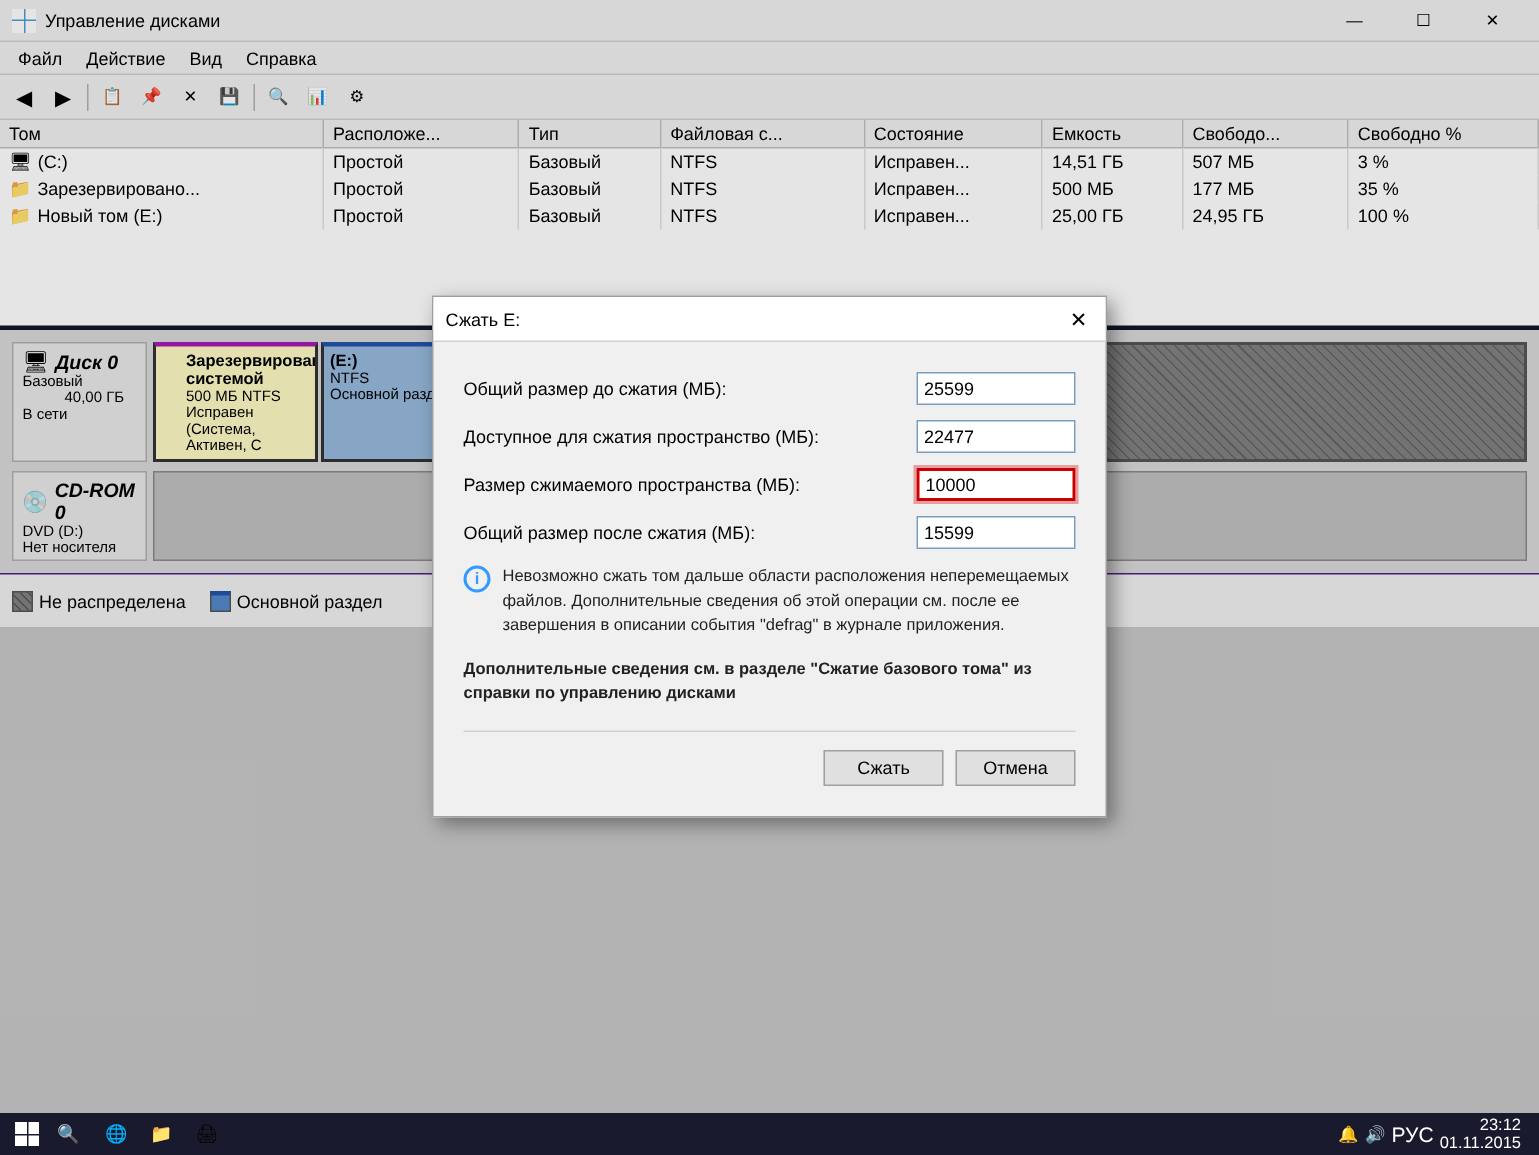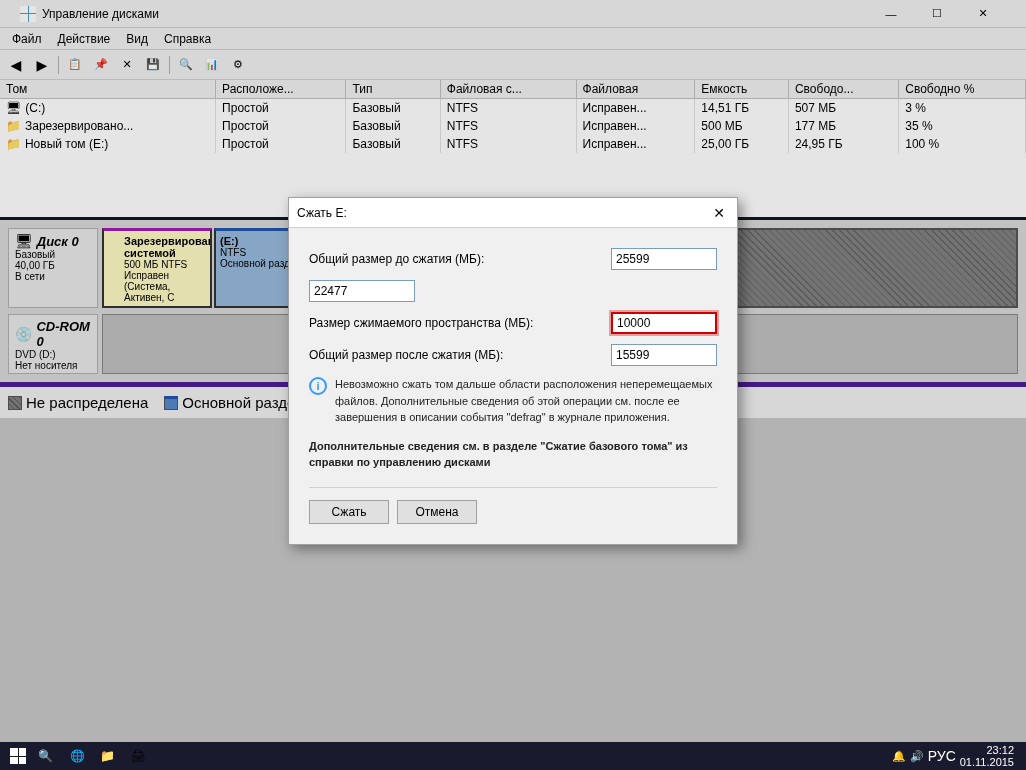--- a/index.html
+++ b/index.html
@@ -12,21 +12,21 @@
       overflow: hidden;
       position: relative;
     }
 
     
     .title-bar {
       background: #f0f0f0;
       height: 28px;
       display: flex;
       align-items: center;
-      padding: 0 20px;
+      padding: 0 8px;
       border-bottom: 1px solid #d0d0d0;
     }
     .title-bar-icon {
       width: 16px;
       height: 16px;
       margin-right: 6px;
       background: #4a9fd5;
       border-radius: 2px;
       display: flex; align-items: center; justify-content: center;
     }
@@ -171,26 +171,26 @@
       border-top: 3px solid #2255aa;
       flex: 1;
     }
     .partition-name { font-weight: bold; font-size: 11px; }
     .partition-info { font-size: 10px; }
 
     
     .status-bar {
       height: 36px;
       background: #f0f0f0;
-      border-top: 5px solid #4c1d95;
+      border-top: 1px solid #4c1d95;
       display: flex;
       align-items: center;
       padding: 0 8px;
       gap: 16px;
-      font-size: 15px;
+      font-size: 12px;
     }
     .legend-item {
       display: flex;
       align-items: center;
       gap: 4px;
     }
     .legend-box {
       width: 14px;
       height: 14px;
       border: 1px solid #555;
@@ -329,21 +329,21 @@
     .help-text {
       font-size: 11px;
       color: #222;
       margin-bottom: 16px;
       line-height: 1.5;
       font-weight: bold;
     }
 
     .dialog-buttons {
       display: flex;
-      justify-content: flex-start;
+      justify-content: flex-end;
       gap: 8px;
       padding-top: 4px;
       border-top: 1px solid #d0d0d0;
       padding-top: 12px;
     }
     .dialog-btn {
       width: 80px;
       height: 24px;
       background: #e0e0e0;
       border: 1px solid #a0a0a0;
@@ -409,21 +409,21 @@
 </div>
 
 <div class="disk-table">
   <table>
     <thead>
       <tr>
         <th>Том</th>
         <th>Расположе...</th>
         <th>Тип</th>
         <th>Файловая с...</th>
-        <th>Файловая</th>
+        <th>Состояние</th>
         <th>Емкость</th>
         <th>Свободо...</th>
         <th>Свободно %</th>
       </tr>
     </thead>
     <tbody id="disk-table-body">
     <tr>
       <td><span class="disk-icon">🖥</span>(C:)</td>
       <td>Простой</td>
       <td>Базовый</td>
@@ -459,21 +459,21 @@
 
 <div class="disk-graphics">
 
   <div class="disk-row">
     <div class="disk-label">
       <div style="display:flex;align-items:center;gap:4px;">
         <span style="font-size:14px;">🖥</span>
         <b>Диск 0</b>
       </div>
       <div style="font-size:10px;">Базовый</div>
-      <div style="font-size:10px;">40,00 ГБ</div>
+      <div style="font-size:10px;margin-left:28px;">40,00 ГБ</div>
       <div style="font-size:10px;">В сети</div>
     </div>
     <div class="disk-partitions">
 
       <div class="partition system-reserved" style="flex-basis:5%;min-width:110px;">
         <div class="partition-name">Зарезервировано системой</div>
         <div class="partition-info">500 МБ NTFS</div>
         <div class="partition-info">Исправен (Система, Активен, С</div>
       </div>
 
@@ -549,20 +549,21 @@
     </div>
 
     <div class="dialog-content">
 
       <div class="field-row">
         <span class="field-label">Общий размер до сжатия (МБ):</span>
         <input class="field-input" type="text" readonly="" value="25599" style="">
       </div>
 
       <div class="field-row">
+        <span class="field-label">Доступное для сжатия пространство (МБ):</span>
         <input class="field-input" type="text" readonly="" value="22477" style="">
       </div>
 
       <div class="field-row" style="position:relative;">
         <span class="field-label">Размер сжимаемого пространства (МБ):</span>
         <input class="field-input highlighted" type="text" value="10000" style="">
       </div>
 
       <div class="field-row">
         <span class="field-label">Общий размер после сжатия (МБ):</span>

